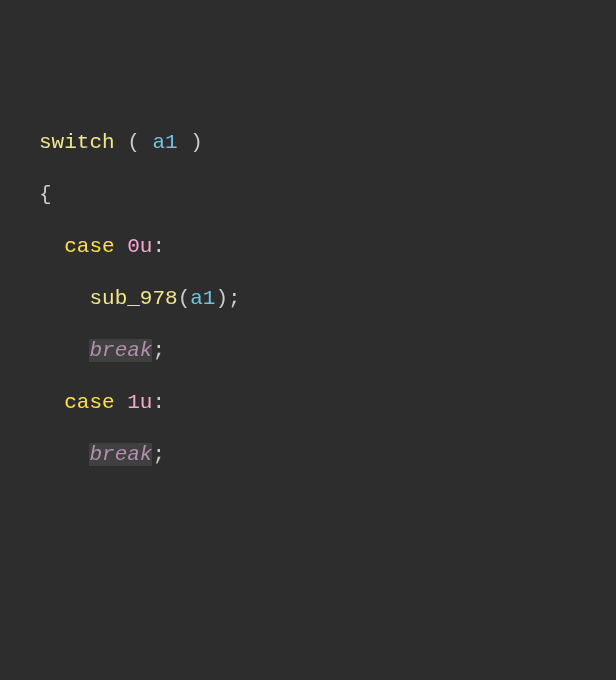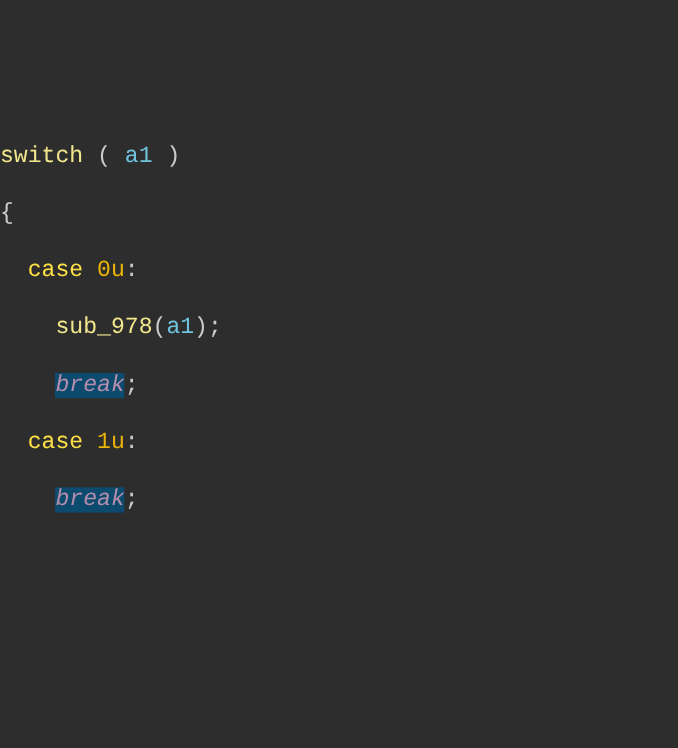--- a/index.html
+++ b/index.html
@@ -16,25 +16,26 @@
     color: #d0d0d0;
     white-space: pre;
     padding: 0;
   }
   .code-area {
     padding: 0;
   }
   .line {
     display: block;
     min-height: 26px;
+    margin-left: 39px;
   }
   .kw-switch { color: #f0e68c; }
   .kw-case { color: #fde047; }
-  .kw-break { color: #b48ead; background: #0c4a6e; font-style: italic; }
-  .num { color: #eab308; }
+  .kw-break { color: #b48ead; background: #404040; font-style: italic; }
+  .num { color: #f9a8d4; }
   .ident { color: #6fc3df; }
   .punct { color: #cccccc; }
   .paren-switch { color: #cccccc; }
   .fn { color: #f0e68c; }
 </style>
 </head>
 <body>
 
 
 

